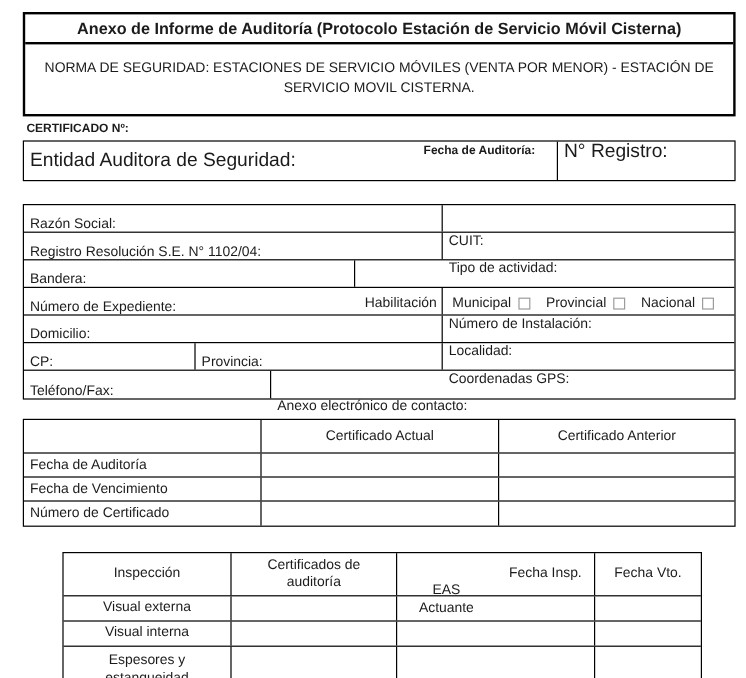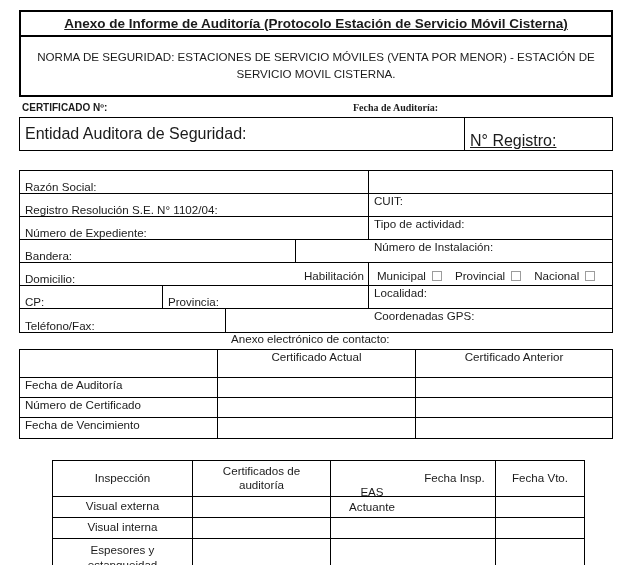--- a/index.html
+++ b/index.html
@@ -7,53 +7,53 @@
   body {
     width: 622px; height: 565px; background: #ffffff; color: #1b1b1b;
     font-family: "Liberation Sans", sans-serif;
   }
   .doc { position: relative; padding: 10px 0 0 19px; width: 622px; }
 
   
   .header-block { width: 594px; border: 2px solid #000; }
   .title-cell {
     border-bottom: 2px solid #000; text-align: center; font-weight: bold;
-    font-size: 13.5px; padding: 4px 2px; text-decoration: underline;
+    font-size: 13.5px; padding: 4px 2px;
   }
   .norma-cell { text-align: center; font-size: 11.6px; padding: 12px 16px; line-height: 1.45; }
 
   
   .cert-row { position: relative; height: 13px; margin-top: 5px; font-size: 10px; font-weight: bold; }
   .cert-label { position: absolute; left: 3px; top: 0; }
-  .fecha-label { position: absolute; left: 334px; top: 0; font-family: Liberation Serif, serif; }
+  .fecha-label { position: absolute; left: 334px; top: 18px; }
 
   
   .entidad-table { width: 594px; border: 1px solid #000; display: flex; height: 34px; margin-top: 2px; font-size: 16px; }
   .entidad-left { flex: 1; border-right: 1px solid #000; display: flex; align-items: center; padding-left: 5px; }
-  .entidad-right { width: 147px; display: flex; align-items: flex-end; padding-left: 5px; text-decoration: underline; }
+  .entidad-right { width: 147px; display: flex; align-items: flex-start; padding-left: 5px; }
 
   
   .main-table { width: 594px; border: 1px solid #000; margin-top: 19px; font-size: 11.6px; }
   .mrow { display: flex; height: 23px; border-bottom: 1px solid #000; align-items: stretch; }
   .mrow:last-child { border-bottom: none; }
   .mcell { display: flex; align-items: flex-end; padding-left: 5px; border-right: 1px solid #000; }
   .mcell.last { border-right: none; flex: 1; margin-top: 36px; }
   .w349 { width: 349px; } .w276 { width: 276px; } .w206 { width: 206px; } .w143 { width: 143px; }
   .hab-cell { display: flex; align-items: center; padding-left: 8px; }
   .hab-label { margin-right: 13px; }
   .opt { display: flex; align-items: center; margin-right: 13px; }
   .opt.last { margin-right: 0; }
   .checkbox { width: 10px; height: 10px; border: 1px solid #9c9c9c; margin-left: 6px; background: #fff; }
 
   
   .cert-table { width: 594px; border: 1px solid #000; margin-top: 16px; font-size: 11.6px; }
   .crow { display: flex; height: 20px; border-bottom: 1px solid #000; }
   .crow.hdr { height: 28px; }
   .crow:last-child { border-bottom: none; }
-  .ccell { border-right: 1px solid #000; display: flex; }
+  .ccell { border-right: 1px solid #000; display: flex; align-items: center; }
   .ccell.c1 { width: 198px; padding-left: 5px; }
   .ccell.c2 { width: 198px; justify-content: center; }
   .ccell.c3 { flex: 1; border-right: none; justify-content: center; }
 
   
   .insp-table { width: 533px; border: 1px solid #000; margin: 21px 0 0 33px; font-size: 11.6px; text-align: center; }
   .irow { display: flex; border-bottom: 1px solid #000; }
   .irow:last-child { border-bottom: none; }
   .irow.hdr { height: 36px; justify-content: space-between; }
   .irow.r1, .irow.r2 { height: 21px; }
@@ -95,28 +95,20 @@
       <div class="mcell last">
           <span>CUIT:</span>
         </div>
     </div>
     <div class="mrow">
       <div class="mcell w349">
           <span>Registro Resolución S.E. N° 1102/04:</span>
         </div>
       <div class="mcell last">
           <span>Tipo de actividad:</span>
-        </div>
-    </div>
-    <div class="mrow">
-      <div class="mcell w349">
-          <span>Número de Expediente:</span>
-        </div>
-      <div class="mcell last">
-          <span>Número de Instalación:</span>
         </div>
     </div>
     <div class="mrow">
       <div class="mcell w276">
           <span>Bandera:</span>
         </div>
       <div class="mcell last hab-cell">
         <span class="hab-label">Habilitación</span>
         <span class="opt">
           <span>Municipal</span>
@@ -127,20 +119,28 @@
           <span class="checkbox"></span>
         </span>
         <span class="opt last">
           <span>Nacional</span>
           <span class="checkbox"></span>
         </span>
       </div>
     </div>
     <div class="mrow">
       <div class="mcell w349">
+          <span>Número de Expediente:</span>
+        </div>
+      <div class="mcell last">
+          <span>Número de Instalación:</span>
+        </div>
+    </div>
+    <div class="mrow">
+      <div class="mcell w349">
           <span>Domicilio:</span>
         </div>
       <div class="mcell last">
           <span>Localidad:</span>
         </div>
     </div>
     <div class="mrow">
       <div class="mcell w143">
           <span>CP:</span>
         </div>
@@ -173,28 +173,28 @@
     </div>
     <div class="crow">
       <div class="ccell c1">
           <span>Fecha de Auditoría</span>
         </div>
       <div class="ccell c2"></div>
       <div class="ccell c3"></div>
     </div>
     <div class="crow">
       <div class="ccell c1">
-          <span>Número de Certificado</span>
+          <span>Fecha de Vencimiento</span>
         </div>
       <div class="ccell c2"></div>
       <div class="ccell c3"></div>
     </div>
     <div class="crow">
       <div class="ccell c1">
-          <span>Fecha de Vencimiento</span>
+          <span>Número de Certificado</span>
         </div>
       <div class="ccell c2"></div>
       <div class="ccell c3"></div>
     </div>
   </div>
 
   <div class="insp-table">
     <div class="irow hdr">
       <div class="icell k1">
           <span>Inspección</span>

